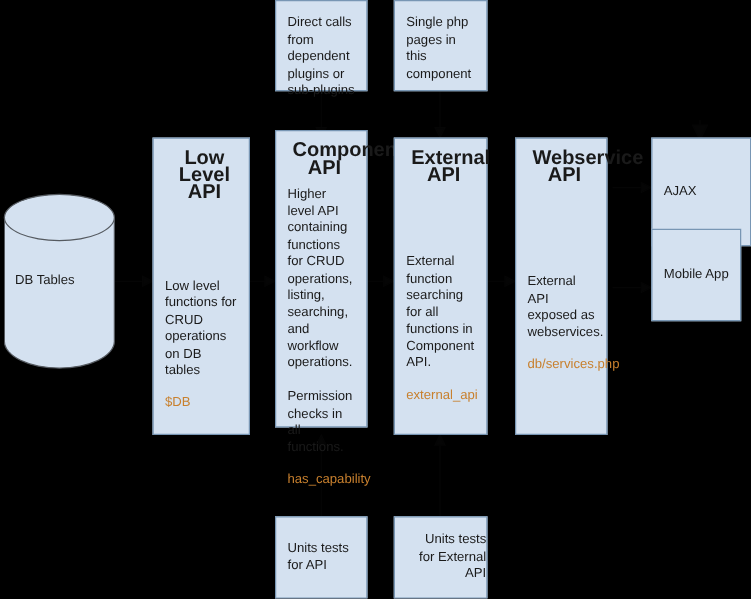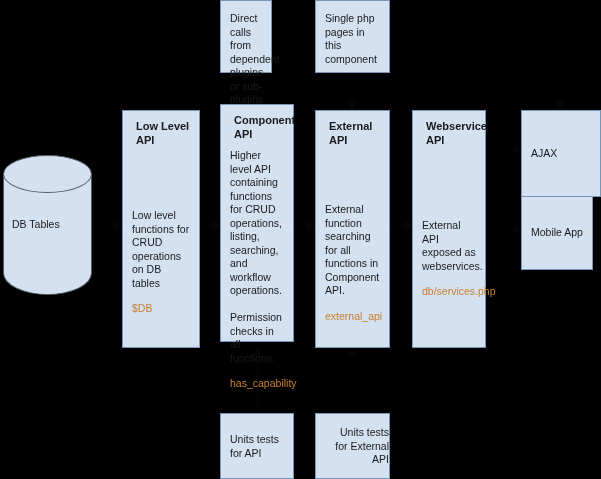--- a/index.html
+++ b/index.html
@@ -21,24 +21,25 @@
     box-sizing: border-box;
     background: #d4e1f0;
     border: 1px solid #7896b4;
     color: #1a1a1a;
     font-size: 10.5px;
     line-height: 13.5px;
     padding: 9px 8px 8px 9px;
   }
   .node .title {
     font-weight: bold;
-    font-size: 11px;
+    font-size: 16px;
     line-height: 13.5px;
     margin: 0 0 8px 4px;
     display: block;
+    text-align: center;
   }
   .node .body {
     display: block;
     white-space: pre-line;
   }
   .node .code {
     display: block;
     color: #c8802e;
     margin-top: 12px;
     white-space: pre-line;
@@ -144,21 +145,21 @@
       <polygon points="352,348 348,356 356,356"></polygon>
     </g>
   </svg>
 
   <div class="cylinder" style="left:3px; top:155px; width:89px; height:140px;">
     <div class="cyl-body"></div>
     <div class="cyl-top"></div>
     <div class="cyl-label">DB Tables</div>
   </div>
 
-  <div class="node topnote" style="left:220px; top:0px; width:52px; height:73px;">
+  <div class="node topnote" style="left:220px; top:0px; width:74px; height:73px;">
     <span class="body">Direct calls from dependent plugins or sub-plugins</span>
   </div>
 
   <div class="node topnote" style="left:315px; top:0px; width:75px; height:73px;">
     <span class="body">Single php pages in this component</span>
   </div>
 
   <div class="node" style="left:122px; top:110px; width:78px; height:238px;">
     <span class="title">Low Level API</span>
     <span class="body" style="display:block; margin-top:62px;">Low level functions for CRUD operations on DB tables</span>
@@ -182,21 +183,21 @@
   <div class="node" style="left:412px; top:110px; width:74px; height:238px;">
     <span class="title">Webservice API</span>
     <span class="body" style="display:block; margin-top:72px;">External API exposed as webservices.</span>
     <span class="code">db/services.php</span>
   </div>
 
   <div class="node plain" style="left:521px; top:110px; width:80px; height:87px;">
     <span class="body">AJAX</span>
   </div>
 
-  <div class="node plain" style="left:521px; top:196px; width:72px; height:74px;padding-left:20px;">
+  <div class="node plain" style="left:521px; top:183px; width:72px; height:74px;padding-left:20px;">
     <span class="body">Mobile App</span>
   </div>
 
   <div class="node plain" style="left:220px; top:413px; width:74px; height:66px;">
     <span class="body">Units tests for API</span>
   </div>
 
   <div class="node plain" style="left:315px; top:413px; width:75px; height:66px;text-align:right;">
     <span class="body">Units tests for External API</span>
   </div>

